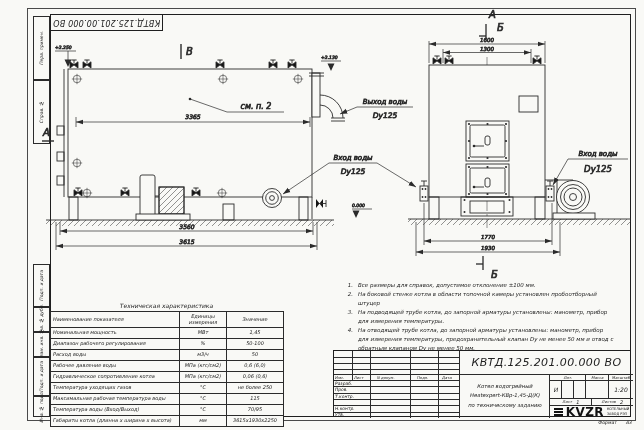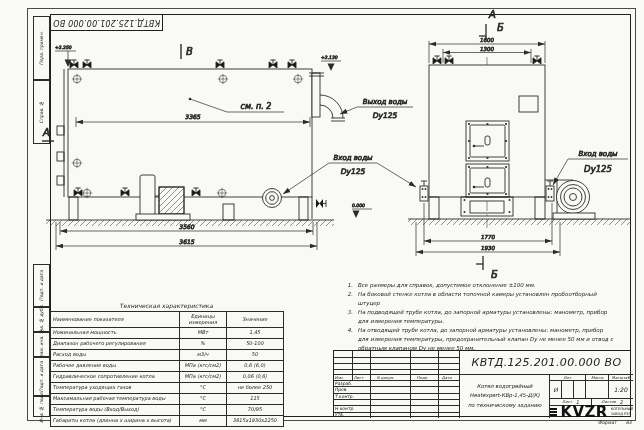--- a/index.html
+++ b/index.html
@@ -32,21 +32,21 @@
   .tb{left:333px;top:350px;width:298px;height:67px;border:1.3px solid #1f1f1f;background:#f9f9f6;}
   .tb .vl{position:absolute;width:1px;background:#2b2b2b;}
   .tb .hl{position:absolute;height:1px;background:#2b2b2b;}
   .tb .lbl{position:absolute;font-size:3.8px;font-style:italic;white-space:nowrap;}
   .tb .role{position:absolute;left:1px;width:34px;font-size:4.4px;font-style:italic;white-space:nowrap;}
   .tb-num{position:absolute;left:125px;top:0;width:173px;height:23px;border-left:1px solid #2b2b2b;border-bottom:1px solid #2b2b2b;display:flex;align-items:center;justify-content:center;font-size:11px;font-style:italic;letter-spacing:.4px;white-space:nowrap;}
   .tb-title{position:absolute;left:125px;top:23px;width:90px;height:44px;border-left:1px solid #2b2b2b;display:flex;flex-direction:column;align-items:center;justify-content:center;font-size:5.3px;font-style:italic;text-align:center;line-height:1.75;}
   .tb-r{position:absolute;border-left:1px solid #2b2b2b;border-bottom:1px solid #2b2b2b;display:flex;align-items:center;justify-content:center;font-style:italic;}
   .logo{position:absolute;left:215px;top:54px;width:83px;height:13px;border-left:1px solid #2b2b2b;display:flex;align-items:center;justify-content:center;gap:3px;}
   .logo .bars{width:9px;height:8px;background:repeating-linear-gradient(#111 0 1.6px,transparent 1.6px 3.2px);}
-  .logo .kv{font-weight:bold;font-size:15px;letter-spacing:.4px;color:#111;}
+  .logo .kv{font-weight:bold;font-size:12px;letter-spacing:.4px;color:#111;}
   .logo .cap{display:flex;flex-direction:column;font-size:3.4px;line-height:1.2;color:#111;}
   .format{left:586px;top:420px;width:46px;display:flex;gap:9px;font-size:4.6px;font-style:italic;justify-content:flex-end;}
   svg{position:absolute;left:0;top:0;pointer-events:none;}
   svg text{font-family:"DejaVu Sans",sans-serif;font-style:italic;fill:#1f1f1f;}
 </style>
 </head>
 <body>
 
 <div class="abs outer-frame"></div>
 <div class="abs inner-frame"></div>

